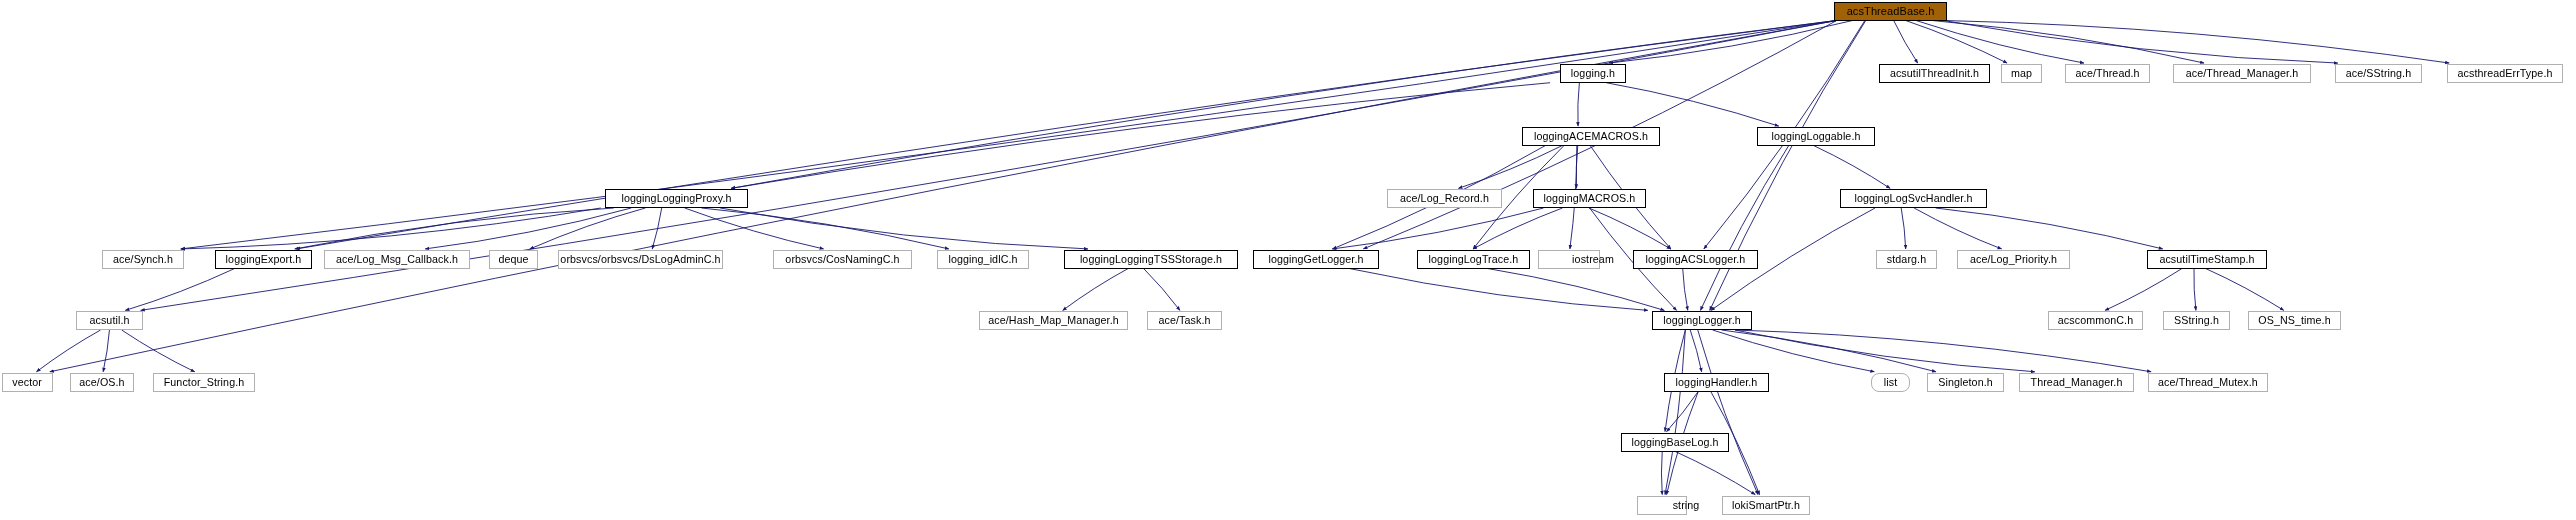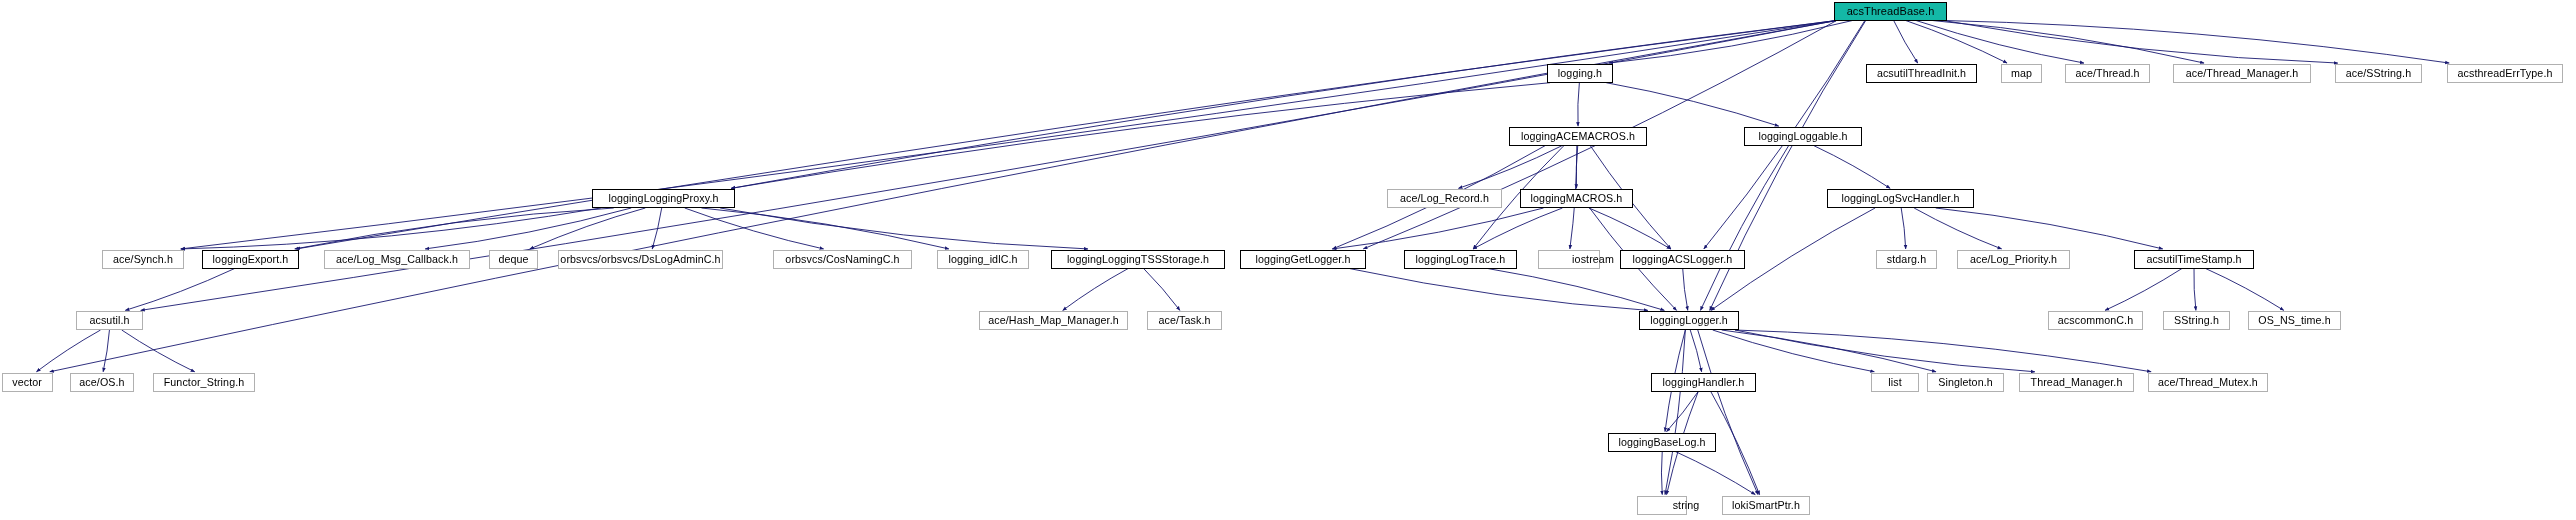--- a/index.html
+++ b/index.html
@@ -24,26 +24,27 @@
     background:#ffffff;
     border:0.8px solid #b0b0b0;
     color:#000000;
     font-size:10.7px;
     line-height:1;
     white-space:nowrap;
     letter-spacing:0.1px;
     height:19px;
   }
   .node.root {
-    background:#14b8a6;
+    background:#a16207;
     border:0.8px solid #000000;
     font-size:11px;
   }
   .node.bold {
     border:1.3px solid #000000;
+    margin-left:13px;
   }
 </style>
 </head>
 <body>
 
 <div id="graph-root">
   <svg id="edge-layer" width="2576" height="520" viewBox="0 0 3144 635" xmlns="http://www.w3.org/2000/svg">
     <defs>
       <marker id="arrow" viewBox="0 0 10 10" refX="9" refY="5" markerWidth="5" markerHeight="5" orient="auto-start-reverse">
         <path d="M 0 1 L 10 5 L 0 9 z" fill="#191970"></path>
@@ -153,21 +154,21 @@
       <div class="node" style="left: 979px; top: 311px; width: 149px;">ace/Hash_Map_Manager.h</div>
       <div class="node" style="left: 1147px; top: 311px; width: 75px;">ace/Task.h</div>
       <div class="node bold" style="left: 1639px; top: 311px; width: 100px;">loggingLogger.h</div>
       <div class="node" style="left: 2048px; top: 311px; width: 95px;">acscommonC.h</div>
       <div class="node" style="left: 2163px; top: 311px; width: 67px;">SString.h</div>
       <div class="node" style="left: 2248px; top: 311px; width: 93px;">OS_NS_time.h</div>
       <div class="node" style="left: 1.6px; top: 373px; width: 51px;">vector</div>
       <div class="node" style="left: 70px; top: 373px; width: 64px;">ace/OS.h</div>
       <div class="node" style="left: 153px; top: 373px; width: 102px;">Functor_String.h</div>
       <div class="node bold" style="left: 1651px; top: 373px; width: 105px;">loggingHandler.h</div>
-      <div class="node" style="left: 1871px; top: 373px; width: 48px;">list</div>
+      <div class="node" style="left: 1871px; top: 373px; width: 39px; border-radius: 8px;">list</div>
       <div class="node" style="left: 1927px; top: 373px; width: 77px;">Singleton.h</div>
       <div class="node" style="left: 2019px; top: 373px; width: 115px;">Thread_Manager.h</div>
       <div class="node" style="left: 2148px; top: 373px; width: 120px;">ace/Thread_Mutex.h</div>
       <div class="node bold" style="left: 1608px; top: 433px; width: 108px;">loggingBaseLog.h</div>
       <div class="node" style="left: 1637px; top: 496px; width: 42px; padding-left: 48px;">string</div>
       <div class="node" style="left: 1722px; top: 496px; width: 88px;">lokiSmartPtr.h</div>
     </div>
 </div>
 
 

